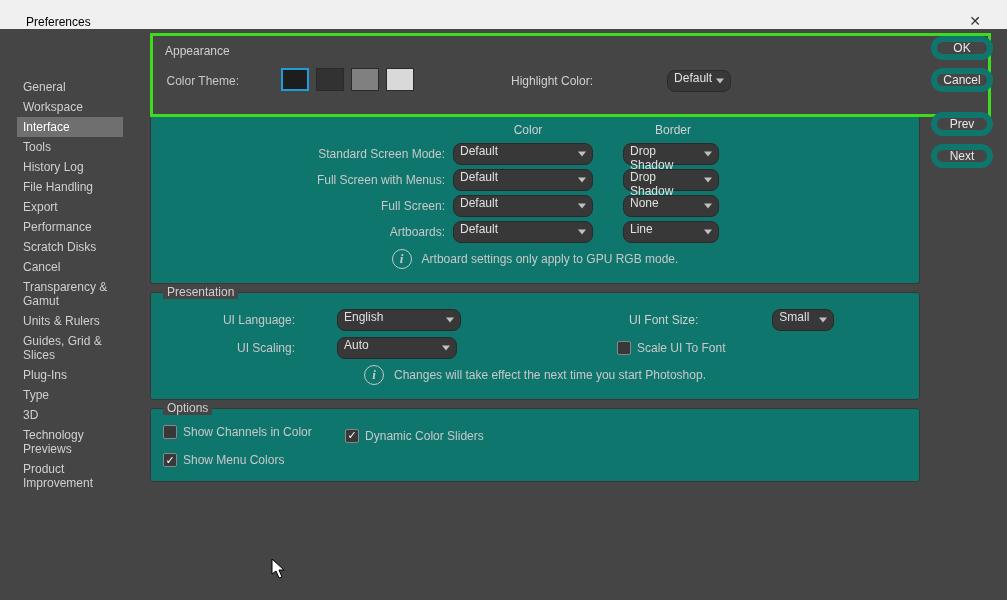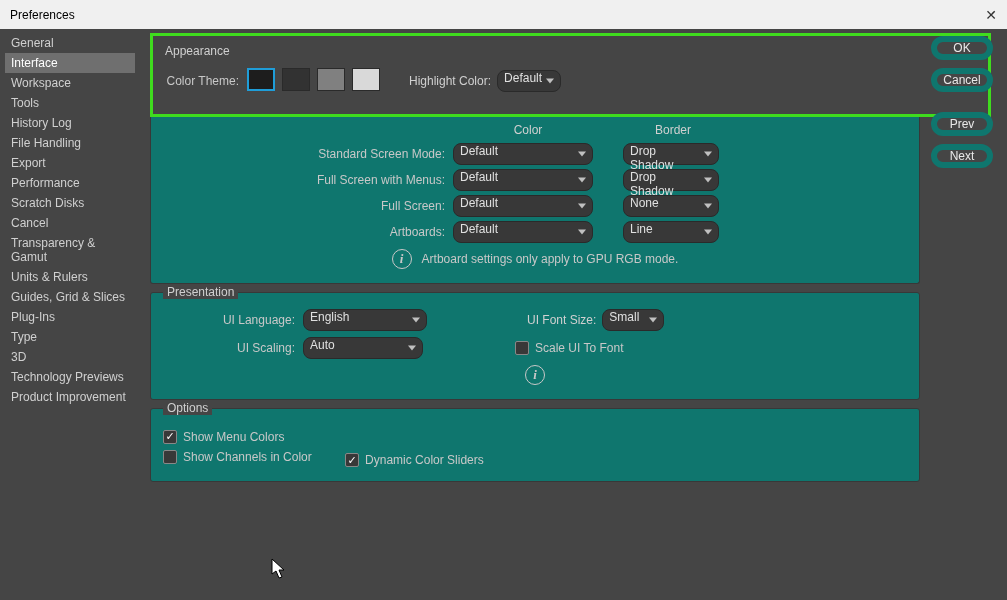--- a/index.html
+++ b/index.html
@@ -10,35 +10,36 @@
     font-size: 12px;
     color: #c8c8c8;
     overflow: hidden;
     position: relative;
   }
   .titlebar {
     height: 29px;
     background: #f0f0f0;
     color: #000;
     display: flex;
-    align-items: center;
+    align-items: flex-end;
     justify-content: space-between;
-    padding: 0 10px;
+    padding: 0 26px;
     font-size: 12px;
   }
   .titlebar .close { font-size: 14px; cursor: default; color:#333; }
   .main {
     display: flex;
     height: calc(600px - 29px);
     background: #454545;
   }
   .sidebar {
     width: 140px;
-    padding: 4px 5px;
+    padding: 4px 17px;
     background: #454545;
+    margin-top: 44px;
   }
   .sidebar-item {
     padding: 3px 6px;
     cursor: default;
     color: #d0d0d0;
   }
   .sidebar-item.active {
     background: #6f6f6f;
     color: #fff;
   }
@@ -67,20 +68,21 @@
   .highlight-box {
     border: 3px solid #3fdc1e;
     padding: 8px 12px 14px 12px;
     margin-bottom: 4px;
   }
   .xlabel { font-size:12px; color:#d0d0d0; }
   .row {
     display: flex;
     align-items: center;
     margin-bottom: 6px;
+    gap: 34px;
   }
   .lbl-rt { text-align: right; padding-right: 8px; }
   .swatch {
     width: 28px; height: 23px; border: 1px solid #2a2a2a; margin-right: 7px; display:inline-block;
   }
   .swatch.sel { border: 2px solid #1f9dd8; }
   .select {
     background: #383838;
     border: 1px solid #2a2a2a;
     color: #e0e0e0;
@@ -141,22 +143,22 @@
 <body>
 
 <div class="titlebar">
   <span>Preferences</span>
   <span class="close">✕</span>
 </div>
 
 <div class="main">
   <div class="sidebar" id="sidebar">
       <div class="sidebar-item">General</div>
+      <div class="sidebar-item">Workspace</div>
       <div class="sidebar-item active">Interface</div>
-      <div class="sidebar-item">Workspace</div>
       <div class="sidebar-item">Tools</div>
       <div class="sidebar-item">History Log</div>
       <div class="sidebar-item">File Handling</div>
       <div class="sidebar-item">Export</div>
       <div class="sidebar-item">Performance</div>
       <div class="sidebar-item">Scratch Disks</div>
       <div class="sidebar-item">Cancel</div>
       <div class="sidebar-item">Transparency &amp; Gamut</div>
       <div class="sidebar-item">Units &amp; Rulers</div>
       <div class="sidebar-item">Guides, Grid &amp; Slices</div>
@@ -242,39 +244,40 @@
             <span>Auto</span>
           </span>
         <span style="width:92px;"></span>
         <span class="check-row">
           <span class="checkbox"></span>
           <span>Scale UI To Font</span>
         </span>
       </div>
       <div class="info-row">
         <span class="info-icon">i</span>
+        <span>Changes will take effect the next time you start Photoshop.</span>
       </div>
     </div>
 
     <div class="fieldset" style="width:770px;">
       <span class="legend">Options</span>
+      <div style="margin-top:6px;">
+        <span class="check-row">
+          <span class="checkbox"></span>
+          <span>Show Channels in Color</span>
+        </span>
+        <span class="check-row">
+          <span class="checkbox checked"></span>
+          <span>Dynamic Color Sliders</span>
+        </span>
+      </div>
       <div style="margin-top:10px;">
         <span class="check-row">
           <span class="checkbox checked"></span>
           <span>Show Menu Colors</span>
-        </span>
-      </div>
-      <div style="margin-top:6px;">
-        <span class="check-row">
-          <span class="checkbox"></span>
-          <span>Show Channels in Color</span>
-        </span>
-        <span class="check-row">
-          <span class="checkbox checked"></span>
-          <span>Dynamic Color Sliders</span>
         </span>
       </div>
     </div>
 
   </div>
 </div>
 
 <div class="buttons">
   <div class="btn">OK</div>
   <div class="btn">Cancel</div>

